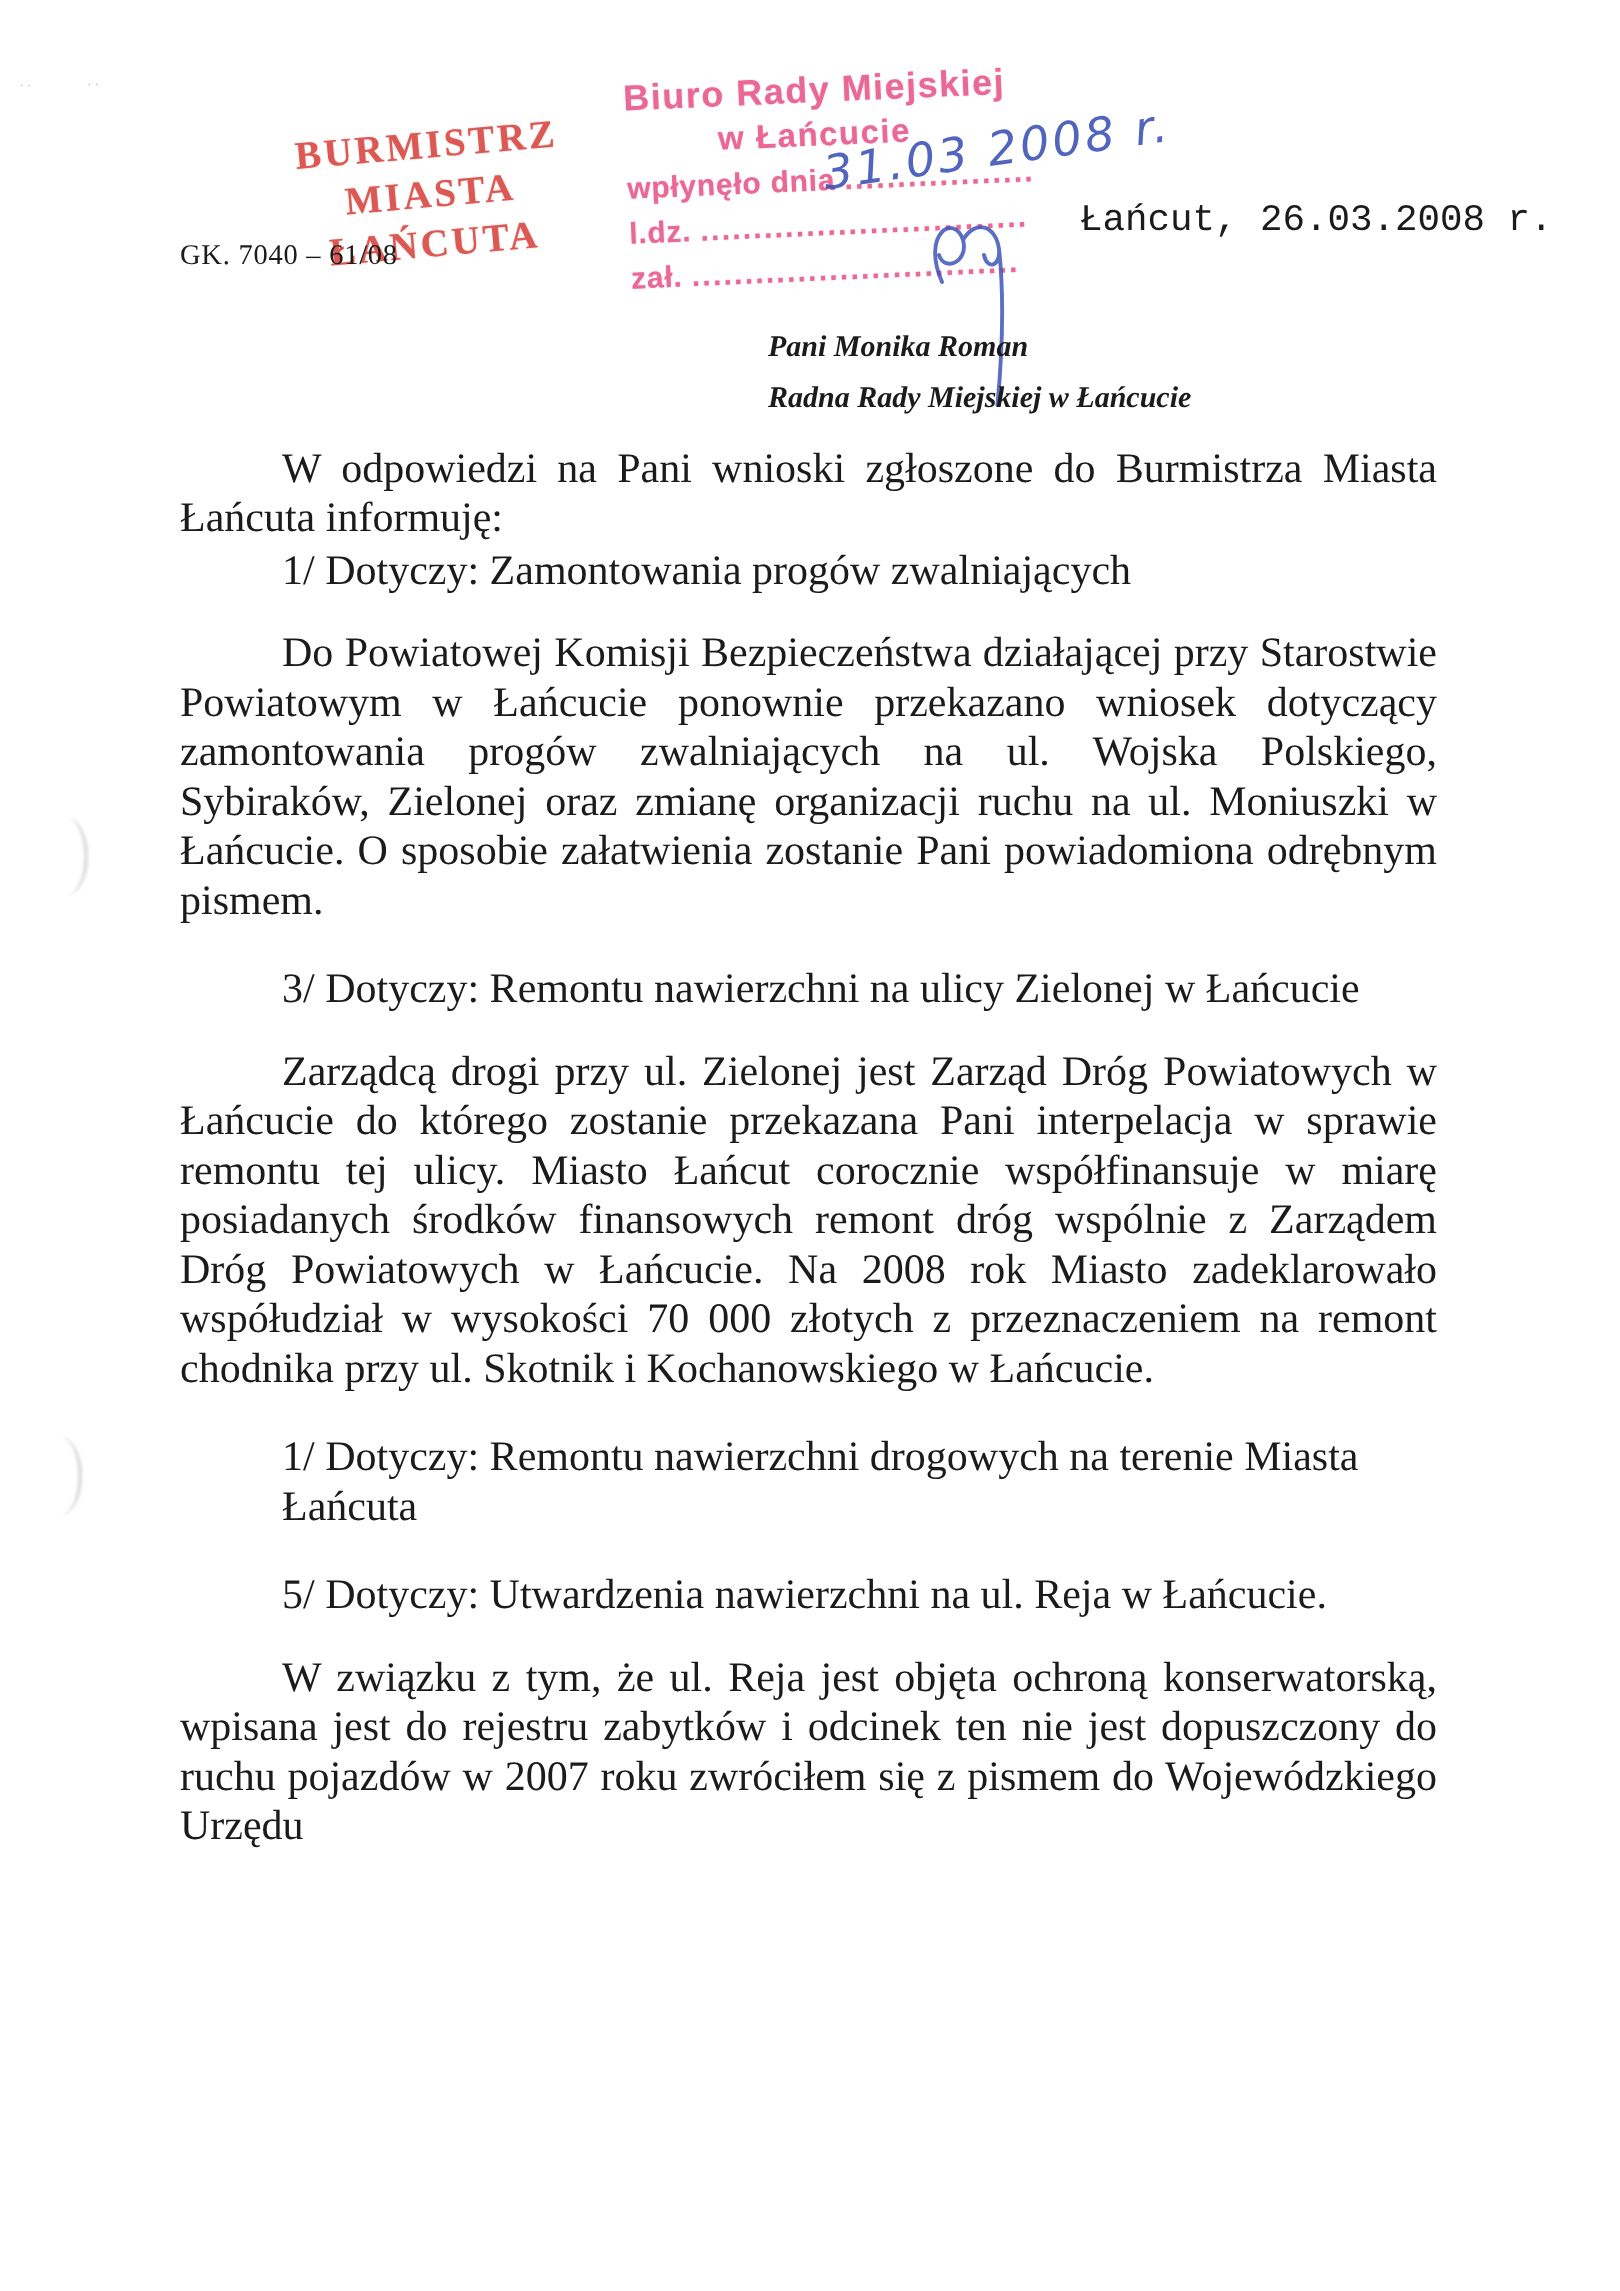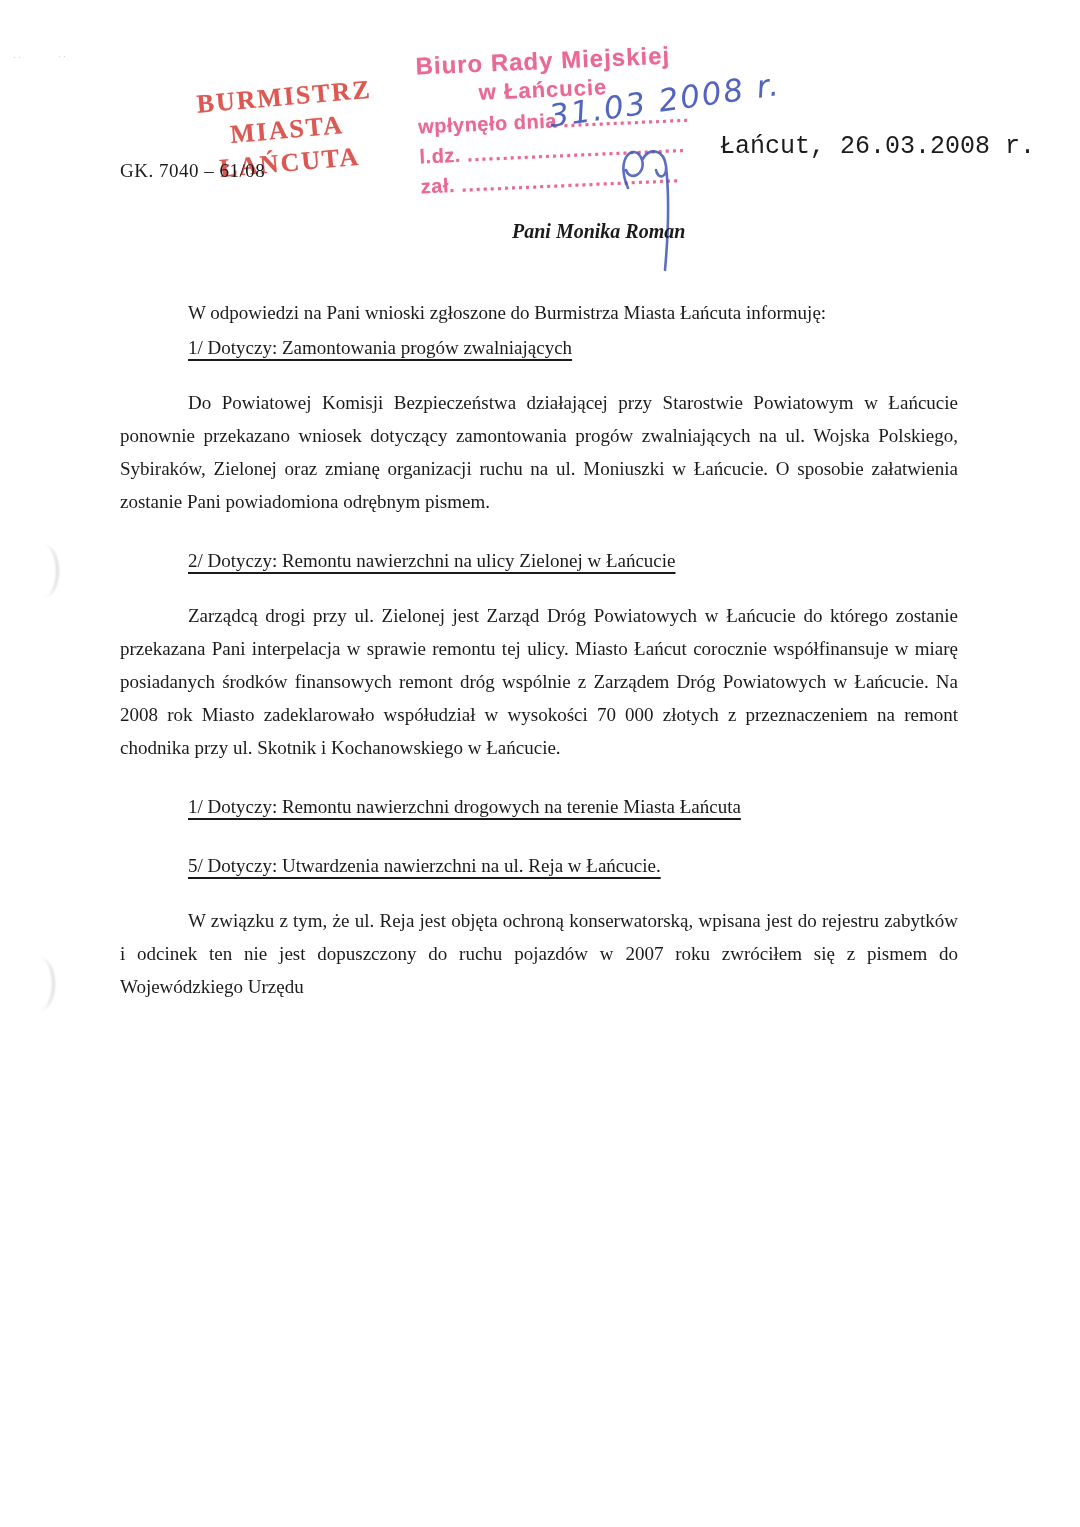--- a/index.html
+++ b/index.html
@@ -73,29 +73,28 @@
   }
   .addressee {
     position: absolute; left: 512px; top: 214px;
     font-size: 20px; font-weight: bold; font-style: italic;
     line-height: 34px;
   }
 
   
   .doc-body {
     position: absolute; left: 120px; top: 296px; width: 838px;
-    font-size: 19px; line-height: 33px;
+    font-size: 28px; line-height: 33px;
     text-align: justify;
   }
   .doc-body p { margin: 0; text-indent: 68px; }
   .section-heading {
     margin: 26px 0 22px 68px; text-align: left;
   }
   .section-heading .u {
-    text-decoration: underline;
     text-underline-offset: 5px;
     text-decoration-thickness: 1.5px;
   }
   .section:first-of-type .section-heading { margin-top: 2px; }
 </style>
 </head>
 <body>
 
 <span class="speck" style="left:13px; top:52px;">··</span>
 <span class="speck" style="left:58px; top:51px;">··</span>
@@ -129,32 +128,33 @@
 <div class="hand-date">31.03 2008 r.</div>
 
 <svg class="signature" width="110" height="135" viewBox="0 0 110 135">
   <path d="M40 46 C26 14 48 0 54 18 C58 32 42 40 38 28 M54 18 C62 4 76 8 78 24 C79 36 70 38 68 28 M78 24 C82 60 80 95 77 128" fill="none" stroke="#3f55b8" stroke-width="2.6" stroke-linecap="round"></path>
 </svg>
 
 <div class="place-date">Łańcut, 26.03.2008 r.</div>
 
 <div class="addressee">
   <div>Pani Monika Roman</div>
+  <div>Radna Rady Miejskiej w Łańcucie</div>
 </div>
 
 <div class="doc-body">
   <p>W odpowiedzi na Pani wnioski zgłoszone do Burmistrza Miasta Łańcuta informuję:</p>
 
   <div class="section">
     <div class="section-heading"><span class="u">1/ Dotyczy: Zamontowania progów zwalniających</span></div>
     <p>Do Powiatowej Komisji Bezpieczeństwa działającej przy Starostwie Powiatowym w Łańcucie ponownie przekazano wniosek dotyczący zamontowania progów zwalniających na ul. Wojska Polskiego, Sybiraków, Zielonej oraz zmianę organizacji ruchu na ul. Moniuszki w Łańcucie. O sposobie załatwienia zostanie Pani powiadomiona odrębnym pismem.</p>
   </div>
 
   <div class="section">
-    <div class="section-heading"><span class="u">2/ Dotyczy: Remontu nawierzchni na ulicy Zielonej w Łańcucie</span></div>
+    <div class="section-heading"><span class="u">3/ Dotyczy: Remontu nawierzchni na ulicy Zielonej w Łańcucie</span></div>
     <p>Zarządcą drogi przy ul. Zielonej jest Zarząd Dróg Powiatowych w Łańcucie do którego zostanie przekazana Pani interpelacja w sprawie remontu tej ulicy. Miasto Łańcut corocznie współfinansuje w miarę posiadanych środków finansowych remont dróg wspólnie z Zarządem Dróg Powiatowych w Łańcucie. Na 2008 rok Miasto zadeklarowało współudział w wysokości 70 000 złotych z przeznaczeniem na remont chodnika przy ul. Skotnik i Kochanowskiego w Łańcucie.</p>
   </div>
 
   <div class="section">
     <div class="section-heading"><span class="u">1/ Dotyczy: Remontu nawierzchni drogowych na terenie Miasta Łańcuta</span></div>
   </div>
 
 
   <div class="section">
     <div class="section-heading"><span class="u">5/ Dotyczy: Utwardzenia nawierzchni na ul. Reja w Łańcucie.</span></div>

